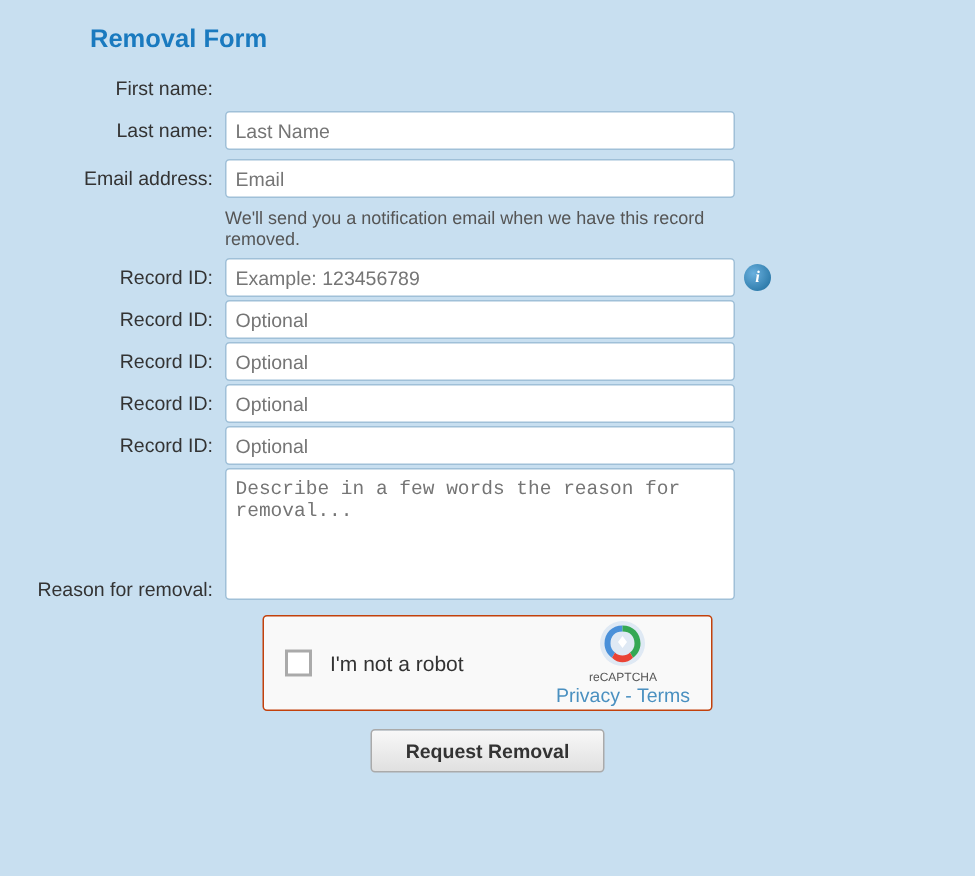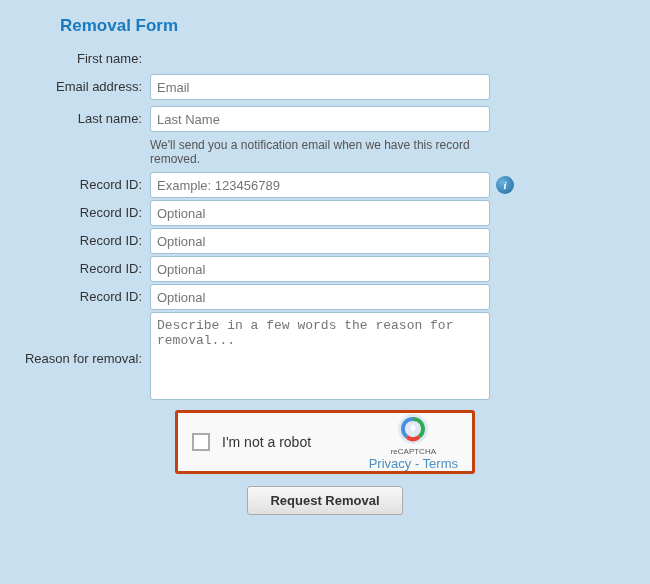--- a/index.html
+++ b/index.html
@@ -121,21 +121,21 @@
 
     .record-hint-text {
       font-size: 12px;
       color: #555;
       max-width: 340px;
       line-height: 1.4;
     }
 
     .reason-row {
       display: flex;
-      align-items: center;
+      align-items: flex-end;
       margin-bottom: 10px;
     }
 
     .reason-label {
       text-align: right;
       width: 130px;
       min-width: 130px;
       padding-right: 8px;
       padding-top: 4px;
       font-size: 13px;
@@ -158,21 +158,21 @@
     }
 
     .captcha-row {
       display: flex;
       justify-content: center;
       margin-bottom: 12px;
     }
 
     .captcha-box {
       background: #f9f9f9;
-      border: 3px solid #c2410c;
+      border: 1px solid #c2410c;
       border-radius: 3px;
       width: 300px;
       height: 64px;
       display: flex;
       align-items: center;
       padding: 10px 14px;
       position: relative;
     }
 
     .captcha-checkbox {
@@ -245,27 +245,27 @@
 
 <div class="page-wrapper">
 
   <div class="form-title">Removal Form</div>
 
   <div class="form-row">
     <div class="form-label">First name:</div>
   </div>
 
   <div class="form-row">
+    <div class="form-label">Last name:</div>
+    <input class="form-input" type="text" placeholder="Last Name" style="">
+  </div>
+
+  <div class="form-row">
     <div class="form-label">Email address:</div>
     <input class="form-input" type="email" placeholder="Email" style="">
-  </div>
-
-  <div class="form-row">
-    <div class="form-label">Last name:</div>
-    <input class="form-input" type="text" placeholder="Last Name" style="">
   </div>
 
   <div class="email-hint-row">
     <div class="email-hint-label"></div>
     <div class="email-hint-text">We'll send you a notification email when we have this record removed.</div>
   </div>
 
   <div class="record-row">
     <div class="form-label">Record ID:</div>
     <div class="record-input-wrap">

